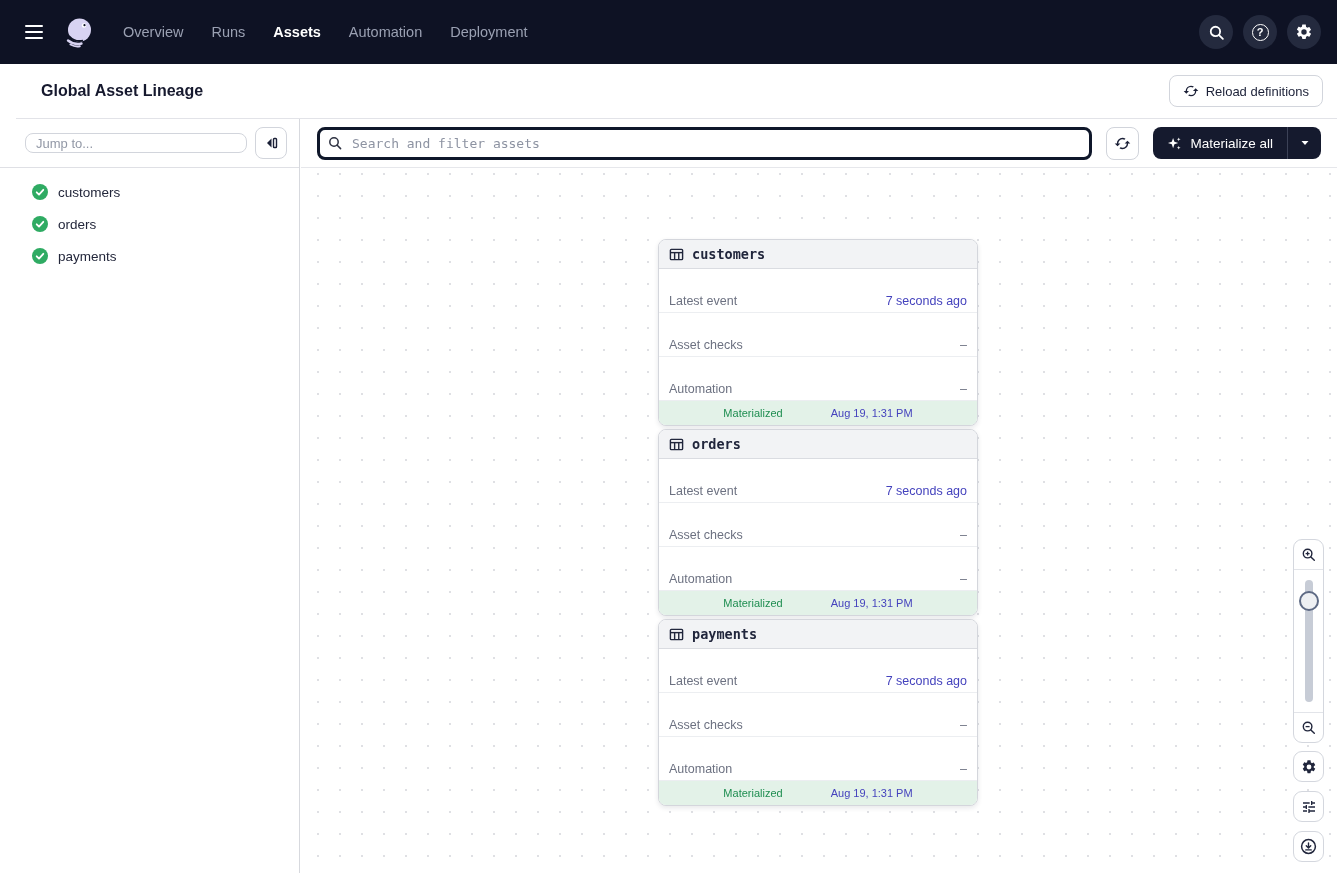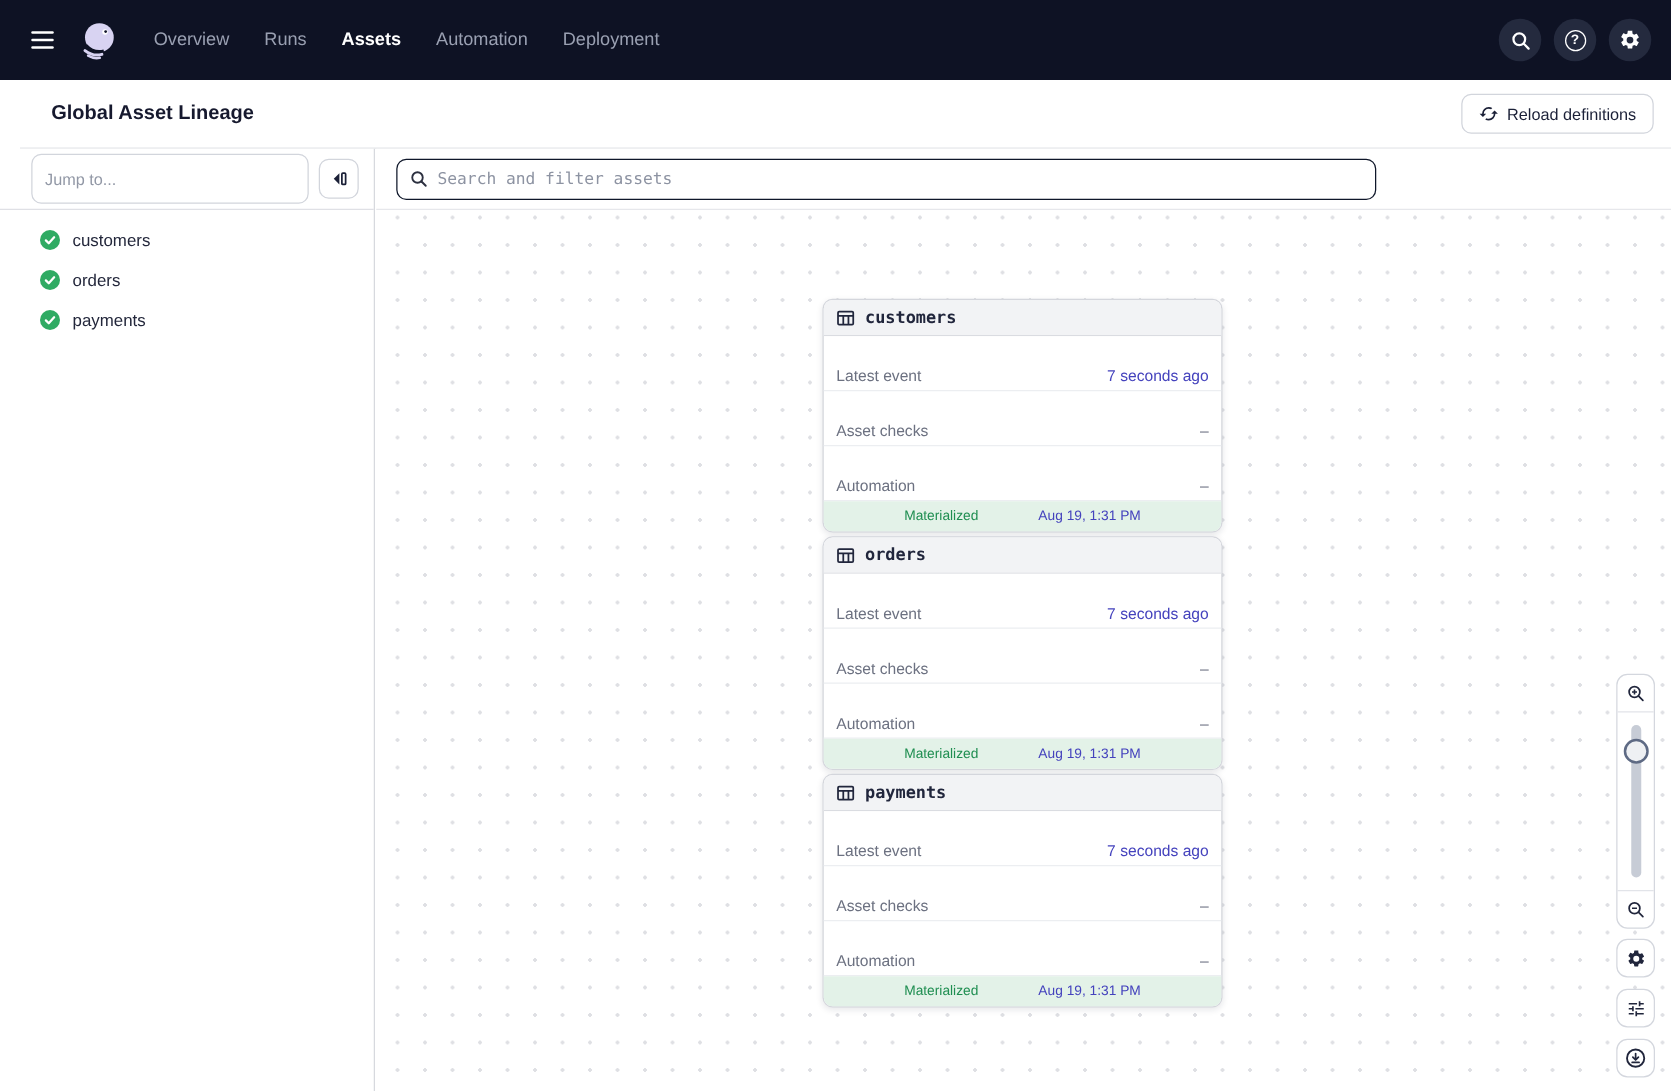--- a/index.html
+++ b/index.html
@@ -55,21 +55,21 @@
   
   .sidebar {
     position: absolute; top: 119px; left: 0; width: 300px; bottom: 0;
     background: #ffffff; border-right: 1px solid #d7d9de;
   }
   .sidebar-toolbar {
     height: 49px; border-bottom: 1px solid #dfe0e5;
     display: flex; align-items: center; padding: 0 12px 0 25px; gap: 8px;
   }
   .jump-input {
-    flex: 1; height: 40px; border: 1px solid #d2d5dc; border-radius: 8px;
+    flex: 1; height: 20px; border: 1px solid #d2d5dc; border-radius: 8px;
     padding: 0 10px; font-size: 13px; font-family: "Liberation Sans", sans-serif;
     color: #1d4ed8; outline: none;
   }
   .jump-input::placeholder { color: #9298a6; }
   .collapse-btn {
     width: 32px; height: 32px; border: 1px solid #d2d5dc; border-radius: 8px;
     background: #ffffff; display: flex; align-items: center; justify-content: center;
     color: #1b2037; cursor: pointer;
   }
   .asset-list { padding-top: 8px; }
@@ -81,21 +81,21 @@
   
   .main { position: absolute; top: 119px; left: 301px; right: 0; bottom: 0; background: #ffffff; }
   .main-toolbar {
     height: 49px; border-bottom: 1px solid #e6e7eb;
     display: flex; align-items: center; padding: 0 16px; gap: 14px;
   }
   .search-wrap {
     position: relative; flex: 1; max-width: 784px; height: 33px;
   }
   .search-input {
-    width: 100%; height: 33px; border: 1px solid #0f172a; border-radius: 8px;
+    width: 100%; height: 33px; border: 3px solid #0f172a; border-radius: 8px;
     padding: 0 10px 0 32px; font-family: "DejaVu Sans Mono", monospace;
     font-size: 13px; color: #1b2037; outline: none;
   }
   .search-input::placeholder { color: #8d93a2; }
   .search-wrap .glyph { position: absolute; left: 10px; top: 8px; color: #2c3040; }
   .refresh-btn {
     width: 33px; height: 33px; border: 1px solid #d1d4db; border-radius: 8px;
     background: #ffffff; display: flex; align-items: center; justify-content: center;
     color: #1b2037; cursor: pointer;
   }
@@ -270,20 +270,44 @@
     <div class="main-toolbar">
       <div class="search-wrap">
         <span class="glyph">
           <svg width="16" height="16" viewBox="0 0 16 16">
               <circle cx="7" cy="7" r="4.2" stroke="#2c3040" stroke-width="1.5" fill="none"></circle>
               <line x1="10.2" y1="10.2" x2="13.6" y2="13.6" stroke="#2c3040" stroke-width="1.5" stroke-linecap="round"></line>
             </svg>
         </span>
         <input class="search-input" type="text" placeholder="Search and filter assets" style="">
       </div>
+      <div style="margin-left:auto; display:flex; align-items:center; gap:14px;">
+        <div class="refresh-btn">
+          <svg width="17" height="17" viewBox="0 0 24 24" fill="#1b2037">
+              <path d="M19,8l-4,4h3a6,6,0,0,1-6,6,5.9,5.9,0,0,1-2.8-.7L7.74,18.76A7.93,7.93,0,0,0,12,20a8,8,0,0,0,8-8h3ZM6,12a6,6,0,0,1,6-6,5.9,5.9,0,0,1,2.8.7l1.46-1.46A7.93,7.93,0,0,0,12,4a8,8,0,0,0-8,8H1l4,4,4-4Z"></path>
+            </svg>
+        </div>
+        <div class="materialize-group">
+          <button class="materialize-main">
+            <span>
+              <svg width="15" height="15" viewBox="0 0 16 16" fill="#ffffff">
+                  <path d="M6.5 2 L7.9 6.1 L12 7.5 L7.9 8.9 L6.5 13 L5.1 8.9 L1 7.5 L5.1 6.1 Z"></path>
+                  <path d="M12.5 1.5 L13 3 L14.5 3.5 L13 4 L12.5 5.5 L12 4 L10.5 3.5 L12 3 Z"></path>
+                  <path d="M12.5 10.5 L13 12 L14.5 12.5 L13 13 L12.5 14.5 L12 13 L10.5 12.5 L12 12 Z"></path>
+                </svg>
+            </span>
+            <span>Materialize all</span>
+          </button>
+          <div class="materialize-caret">
+            <svg width="12" height="12" viewBox="0 0 12 12">
+                <path d="M2.5 4 L6 8 L9.5 4 Z" fill="#ffffff"></path>
+              </svg>
+          </div>
+        </div>
+      </div>
     </div>
 
     <div class="canvas">
 
       <div class="asset-node" style="left:357px; top:70px;">
         <div class="node-header">
           <svg width="15" height="15" viewBox="0 0 16 16">
               <rect x="1.5" y="2.5" width="13" height="11" rx="1" stroke="#21263c" stroke-width="1.5" fill="none"></rect>
               <line x1="1.5" y1="6" x2="14.5" y2="6" stroke="#21263c" stroke-width="1.5"></line>
               <line x1="6" y1="6" x2="6" y2="13.5" stroke="#21263c" stroke-width="1.5"></line>

